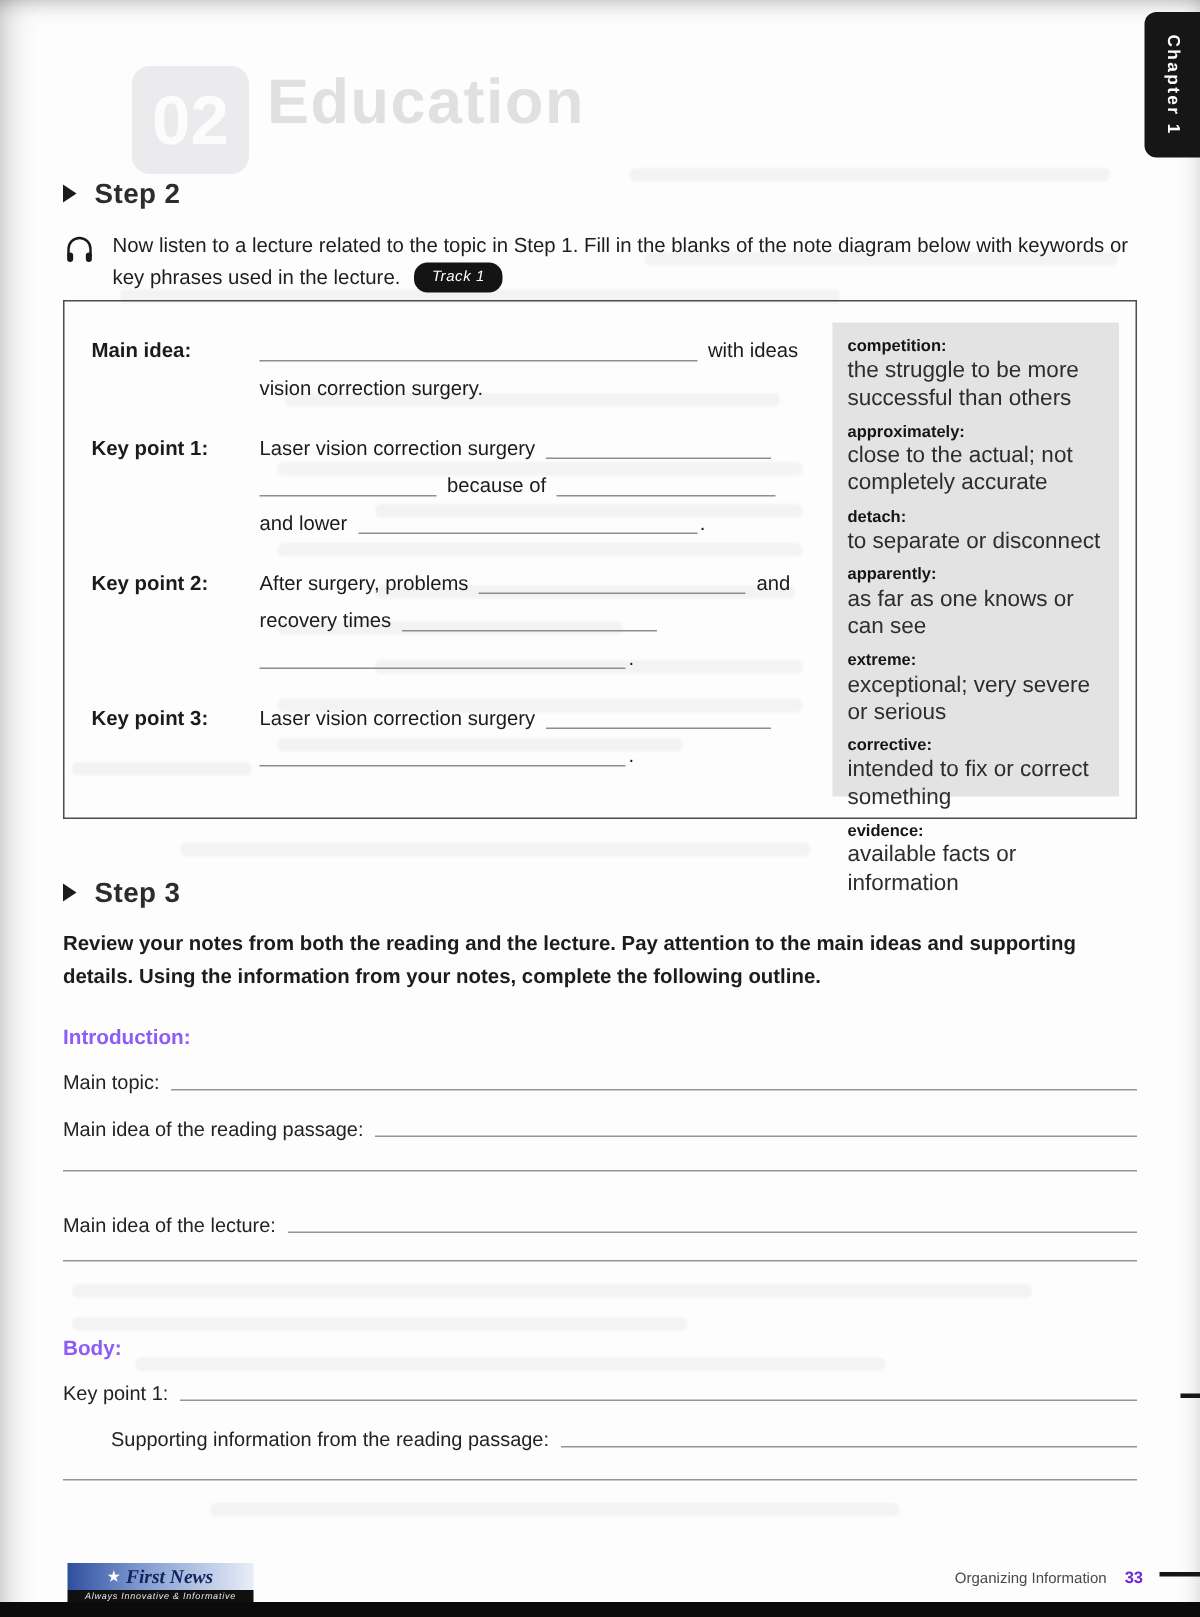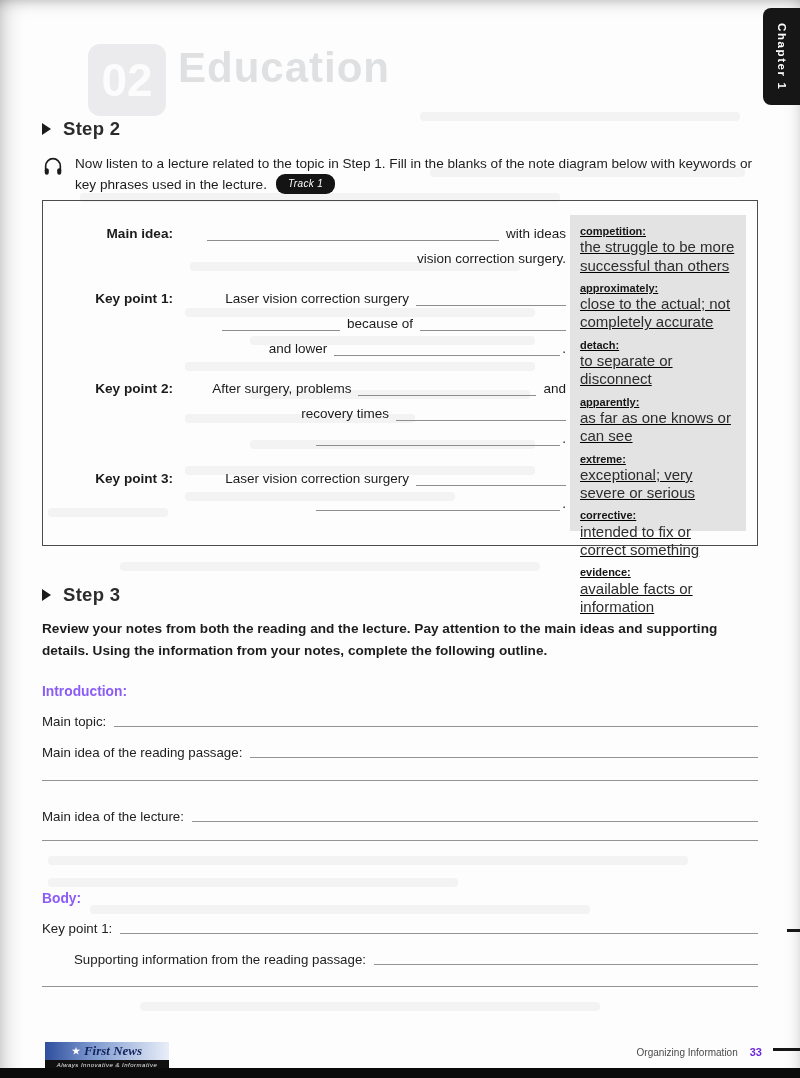--- a/index.html
+++ b/index.html
@@ -46,31 +46,31 @@
   .hp-icon { flex:0 0 22px; margin-top:2px; }
   .instr { font-weight:normal; font-size:13.6px; color:#1d1d1d; line-height:1.58; }
   .track-badge {
     display:inline-block; background:#141414; color:#fff; font-size:10px; font-style:italic;
     padding:2px 12px; border-radius:9px; margin-left:9px; vertical-align:2px; letter-spacing:.4px;
   }
 
   
   .note-box { position:absolute; top:200px; left:42px; width:716px; height:346px; border:1.6px solid #4c4c4c; }
   .note-rows { position:absolute; top:20px; left:18px; width:505px; }
-  .note-row { display:flex; margin-bottom:15px;text-align:right; }
+  .note-row { display:flex; margin-bottom:15px; }
   .note-label { width:112px; font-weight:bold; font-size:13.6px; color:#1b1b1b; line-height:25px; }
   .note-content { flex:1; font-size:13.5px; color:#1b1b1b; }
   .note-line { line-height:25px; white-space:nowrap; }
   .blank { display:inline-block; border-bottom:1.1px solid #8e8e8e; height:16px; vertical-align:-3px; }
   .blank + .seg { margin-left:7px; }
   .seg + .blank { margin-left:7px; }
   .seg.period { margin-left:2px; }
 
   
-  .glossary { position:absolute; top:14px; right:11px; bottom:14px; width:176px; background:#e3e3e4; padding:9px 10px 6px;text-decoration:underline; }
+  .glossary { position:absolute; top:14px; right:11px; bottom:14px; width:191px; background:#e3e3e4; padding:9px 10px 6px; }
   .gloss-entry { margin-bottom:6px; }
   .gloss-term { font-weight:bold; font-size:11px; color:#151515; line-height:1.3; }
   .gloss-def  { font-size:15px; color:#2d2d2d; line-height:1.22; }
 
   
   .step3 { position:absolute; top:584px; left:42px; width:716px; }
   .step3-para { margin-top:12px; font-weight:bold; font-size:13.6px; color:#1c1c1c; line-height:1.6; }
   .sub-head { margin-top:22px; font-weight:bold; font-size:13.8px; color:#8b5cf6; }
   .sub-head.body-gap { margin-top:50px; }
   .field-row { display:flex; align-items:flex-end; margin-top:14px; font-size:13.3px; color:#222; line-height:17px; }

